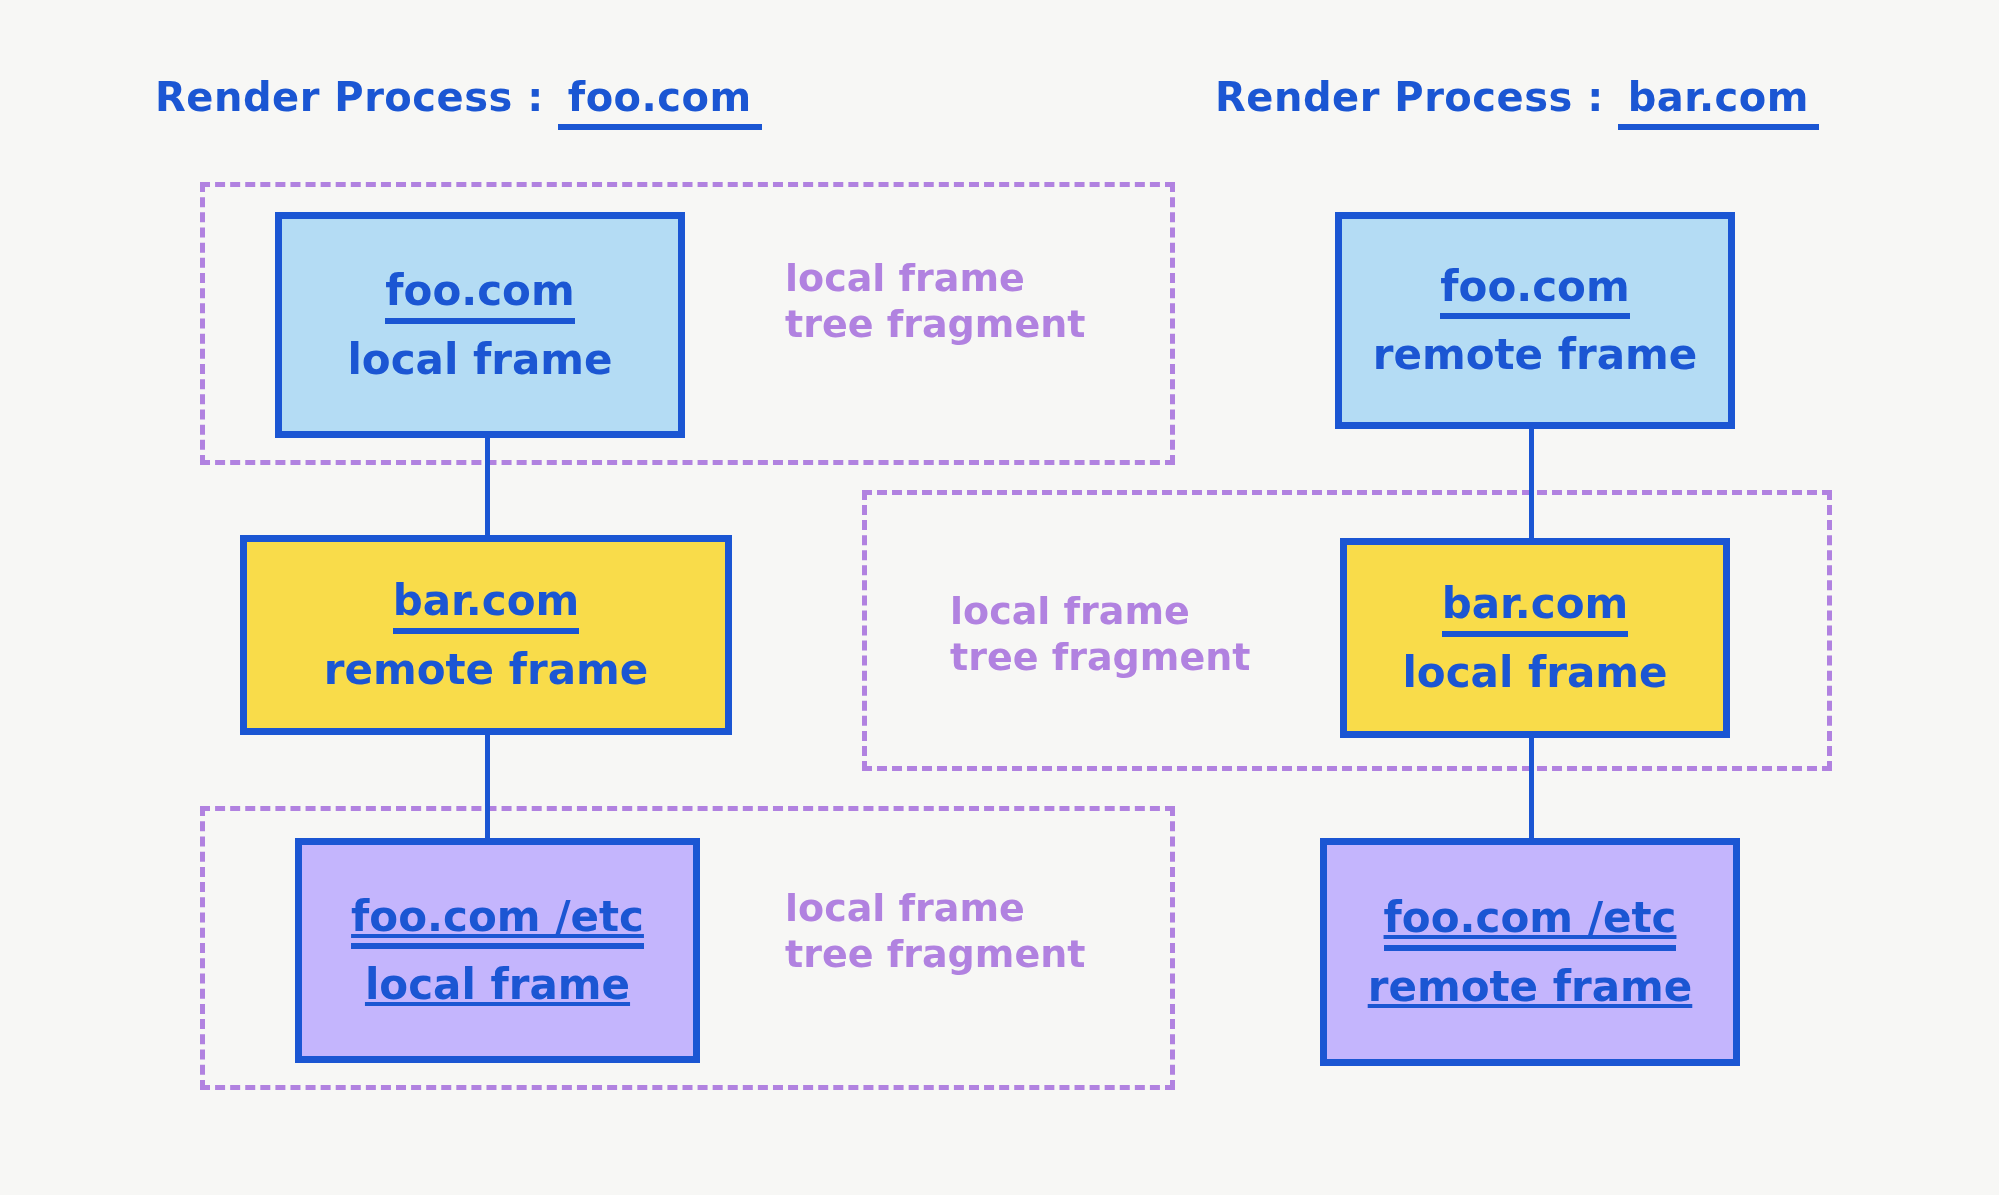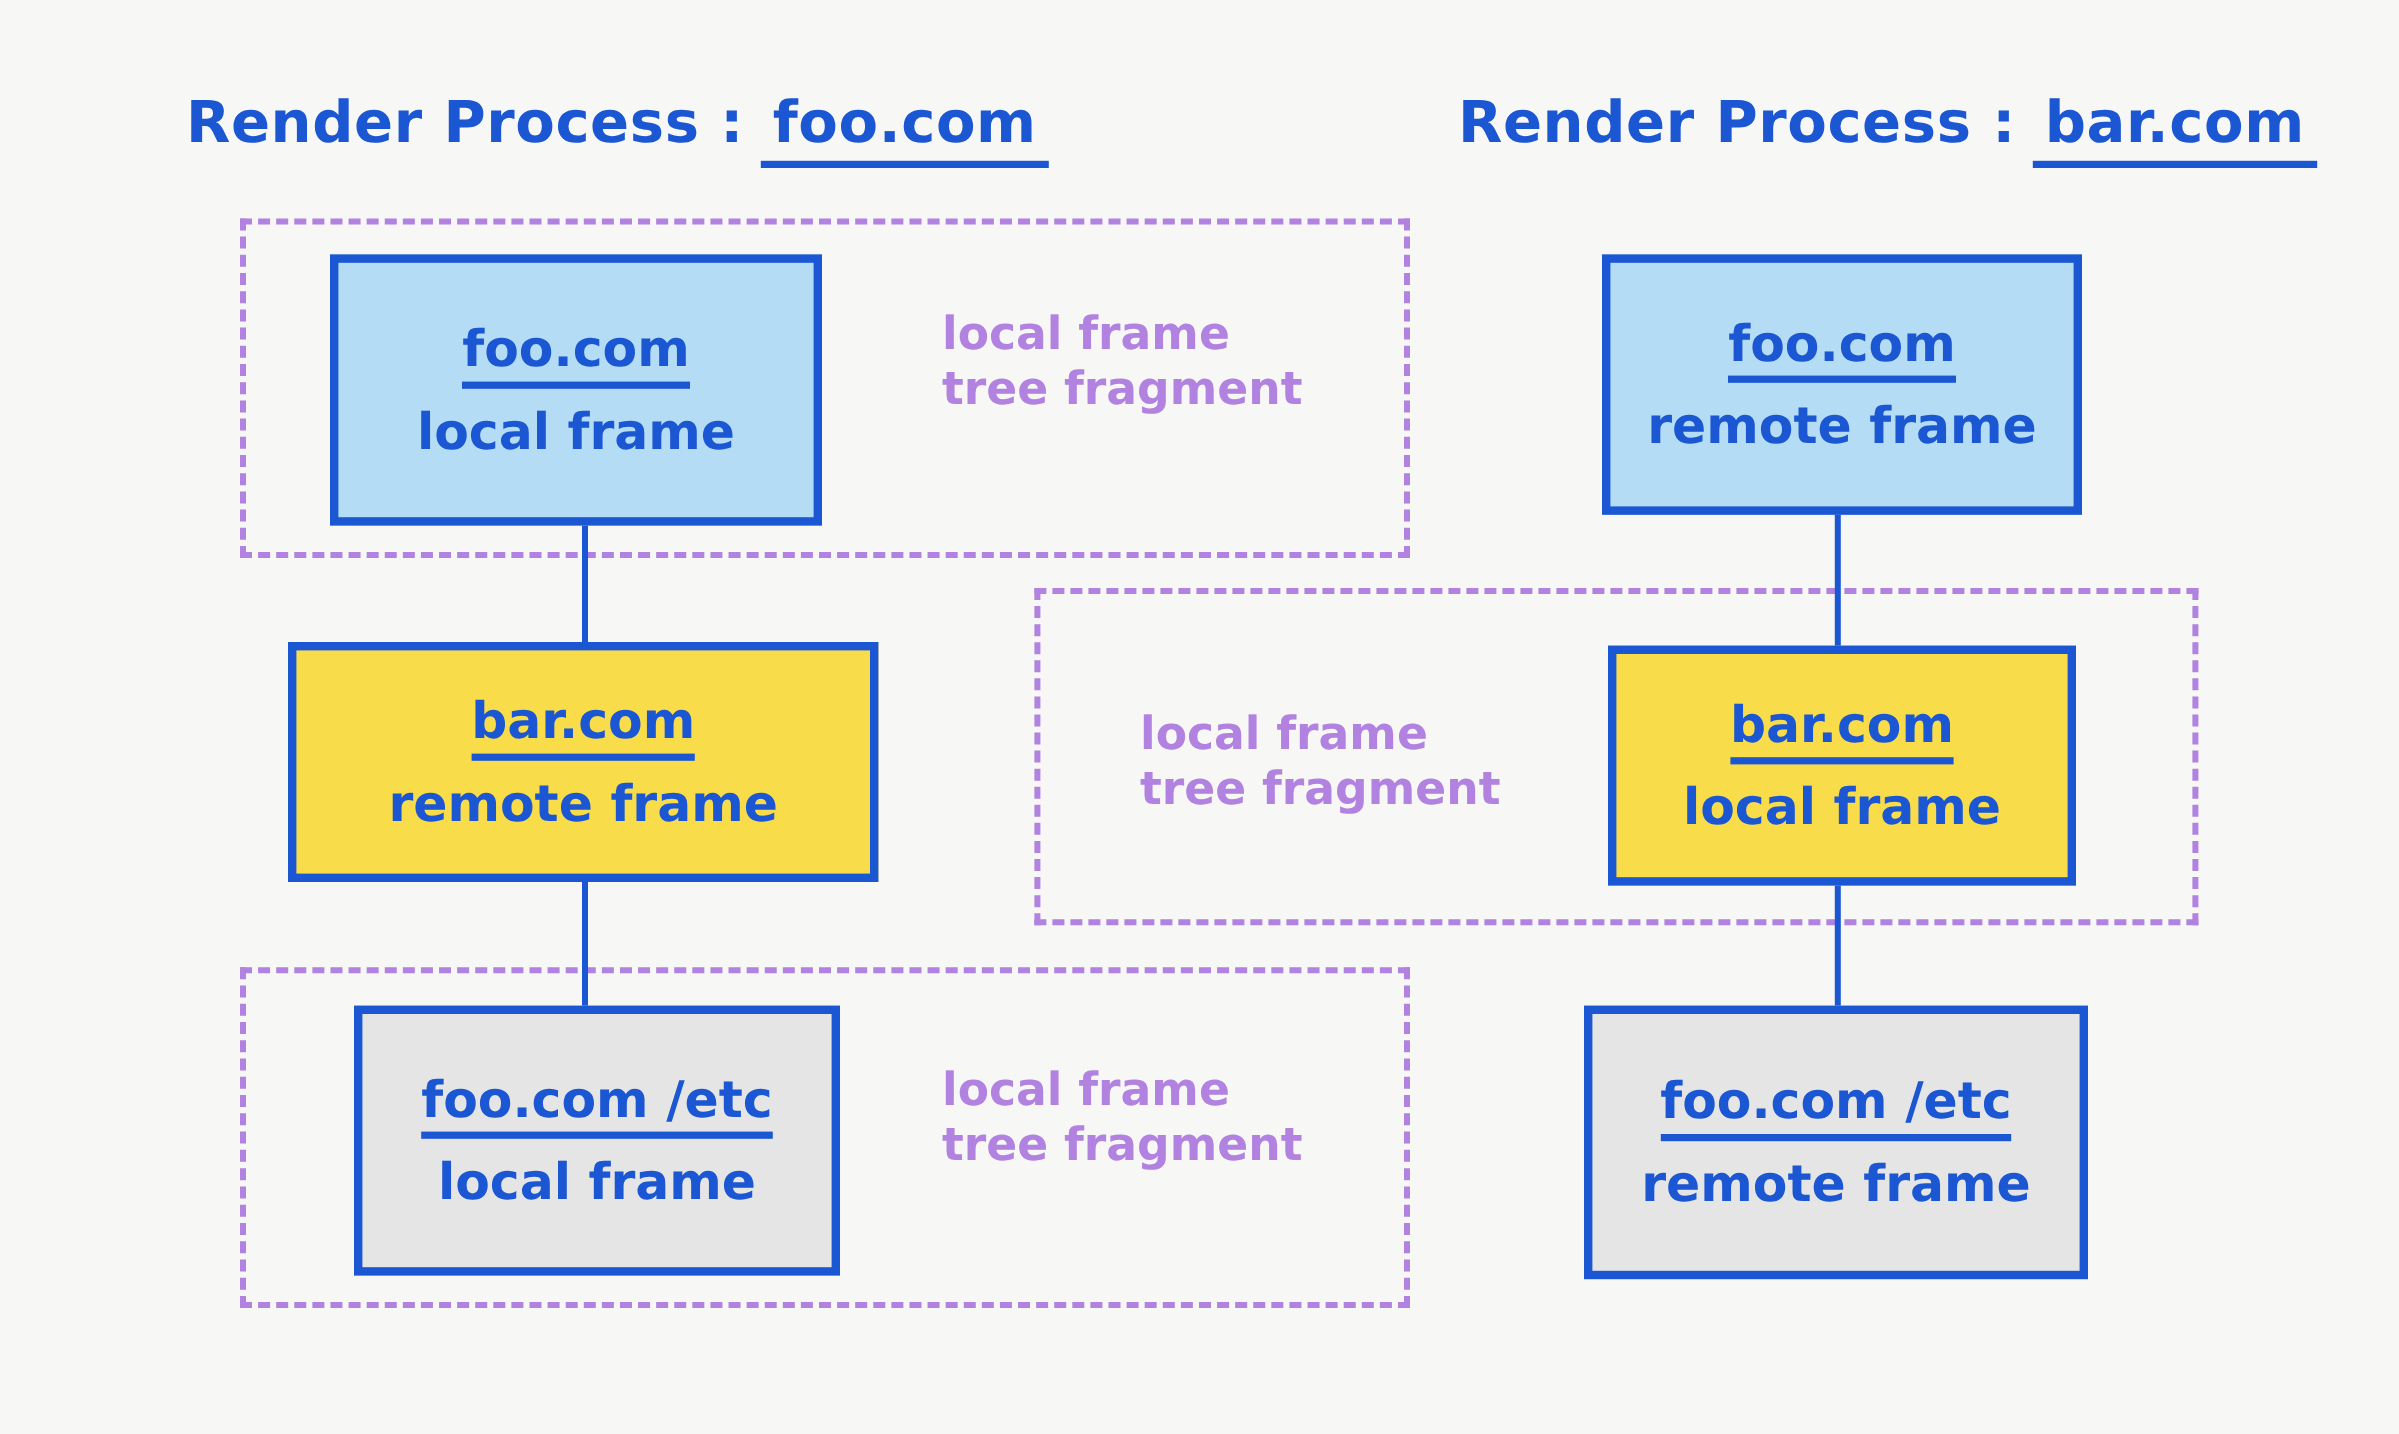--- a/index.html
+++ b/index.html
@@ -18,21 +18,21 @@
     background: #f7f7f5;
     overflow: hidden;
   }
 
   
   .proc-title {
     position: absolute;
     white-space: nowrap;
     font-family: "DejaVu Sans", sans-serif;
     font-weight: bold;
-    font-size: 48px;
+    font-size: 40px;
     color: #1b56d3;
     letter-spacing: 0.5px;
     display: flex;
     align-items: baseline;
     gap: 14px;
   }
   .proc-title .label { color: #1b56d3; }
   .proc-title .host {
     position: relative;
     padding: 2px 10px 4px 10px;
@@ -72,21 +72,21 @@
     margin-bottom: 14px;
     white-space: nowrap;
   }
   .frame-box .kind {
     font-weight: bold;
     font-size: 42px;
     line-height: 1.05;
     white-space: nowrap;
   }
   .fill-blue-mid  { background: #b4dcf4; }
-  .fill-blue-pale { background: #e5e5e5; }
+  .fill-blue-pale { background: #c4b5fd; text-decoration: underline; }
   .fill-yellow    { background: #f9dc4a; }
 
   
   .connector {
     position: absolute;
     width: 5px;
     background: #1b56d3;
     z-index: 1;
   }
 

